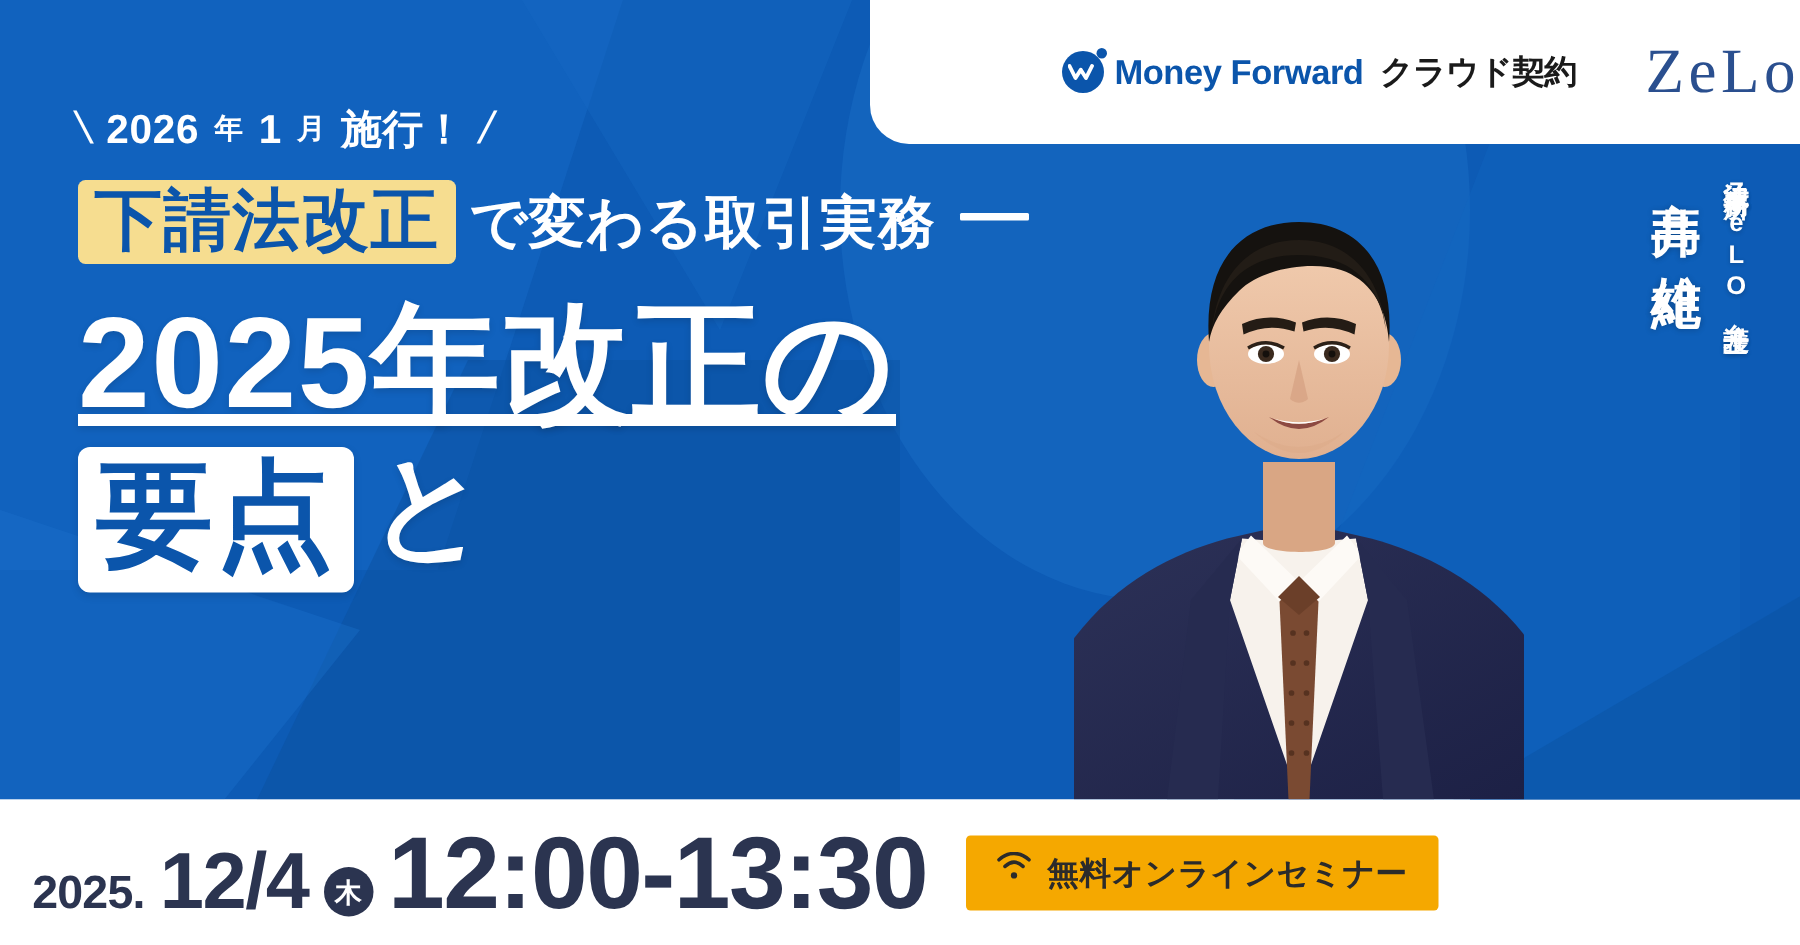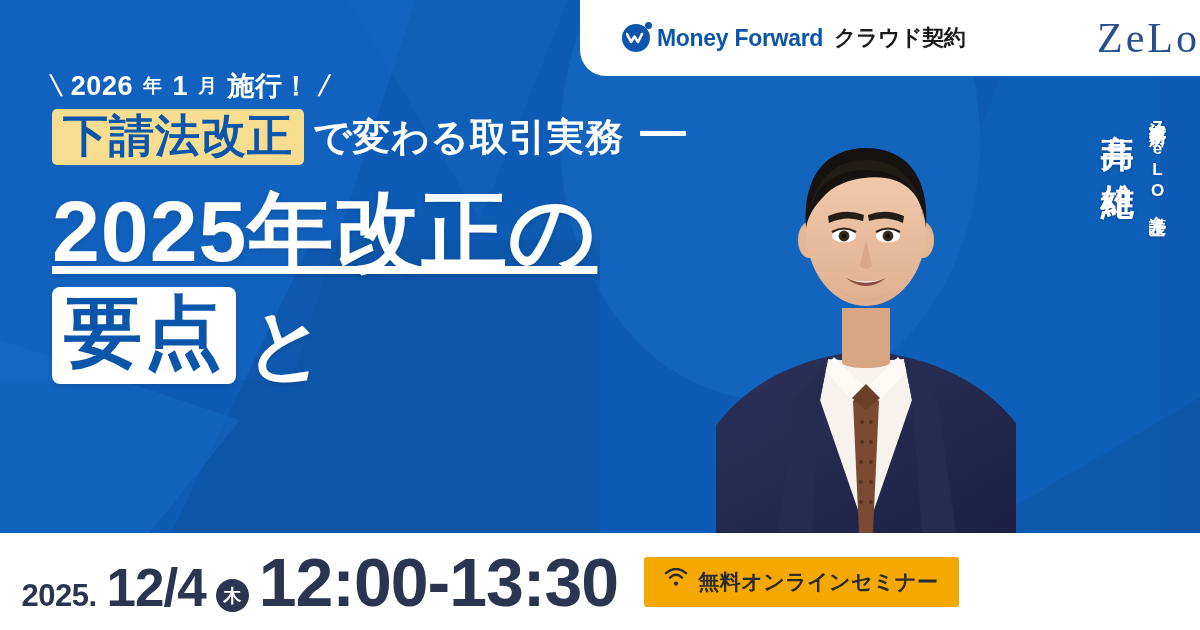--- a/index.html
+++ b/index.html
@@ -55,24 +55,24 @@
   }
   .shape-g{
     left:300px; top:-80px; width:300px; height:300px;
     background:#1668c4; opacity:.4;
     clip-path:polygon(0 0, 100% 0, 60% 100%);
   }
 
   
   .logo-panel{
     position:absolute; right:0; top:0;
-    width:620px; height:76px;
+    width:620px; height:96px;
     background:#ffffff;
     border-bottom-left-radius:26px;
-    display:flex; align-items:center; justify-content:space-between;
+    display:flex; align-items:center; justify-content:flex-end;
     gap:46px; padding-left:42px;
     z-index:6;
   }
   .mf-logo{ display:flex; align-items:center; gap:7px; }
   .mf-mark{
     position:relative; width:28px; height:28px; border-radius:50%;
     background:#0b55ab; flex:0 0 auto;
   }
   .mf-mark svg{ position:absolute; left:4px; top:7px; }
   .mf-dot{
@@ -101,21 +101,21 @@
     color:#ffffff; font-size:27px; font-weight:700;
     letter-spacing:.5px; white-space:nowrap; height:40px;
   }
   .slash{ font-size:30px; font-weight:400; display:inline-block; }
   .slash.left{ transform:skewX(14deg); }
   .slash.right{ transform:skewX(-14deg); }
   .eyebrow .sm{ font-size:19px; }
 
   .sub-line{
     display:flex; align-items:center; gap:9px;
-    margin-top:3px; white-space:nowrap;
+    margin-top:14px; white-space:nowrap;
   }
   .hl-yellow{
     background:#f6dd90; color:#0b55ab;
     font-size:45px; font-weight:700; letter-spacing:1px;
     padding:3px 11px 6px; border-radius:5px; line-height:1.05;
   }
   .sub-rest{
     color:#ffffff; font-size:38px; font-weight:700; letter-spacing:.5px;
   }
   .emdash{
@@ -125,21 +125,21 @@
 
   .title1{
     margin-top:22px;
     color:#ffffff; font-size:86px; font-weight:700;
     letter-spacing:1px; line-height:1.04; white-space:nowrap;
     text-shadow:0 2px 5px rgba(0,0,0,.13);
     text-decoration:underline;
   }
 
   .title2{
-    display:flex; align-items:flex-end; gap:0;
+    display:flex; align-items:flex-start; gap:0;
     margin-top:10px; white-space:nowrap;
   }
   .boxword{
     background:#ffffff; color:#0b55ab;
     font-size:78px; font-weight:700; letter-spacing:2px;
     padding:6px 12px 12px; border-radius:8px; line-height:1.02;
     box-shadow:0 2px 6px rgba(0,0,0,.12);
   }
   .midword{
     color:#ffffff; font-size:78px; font-weight:700;

